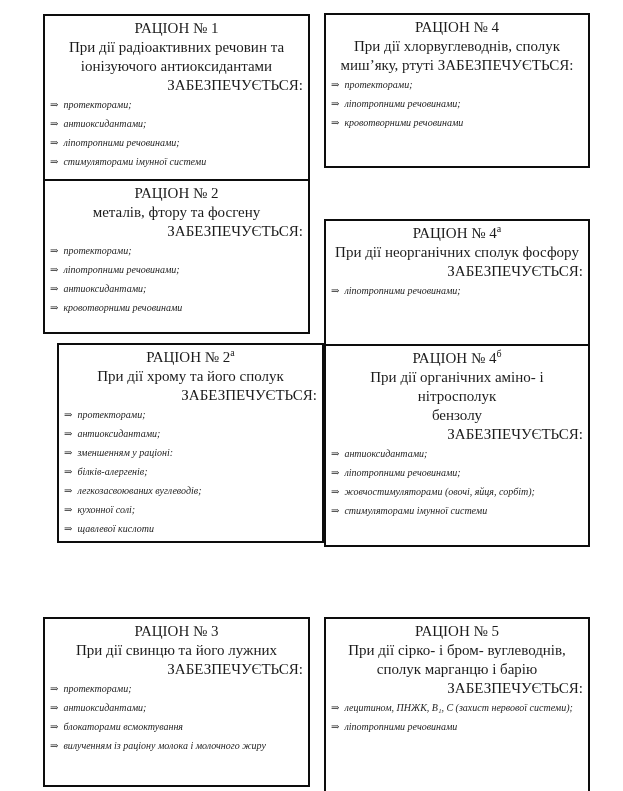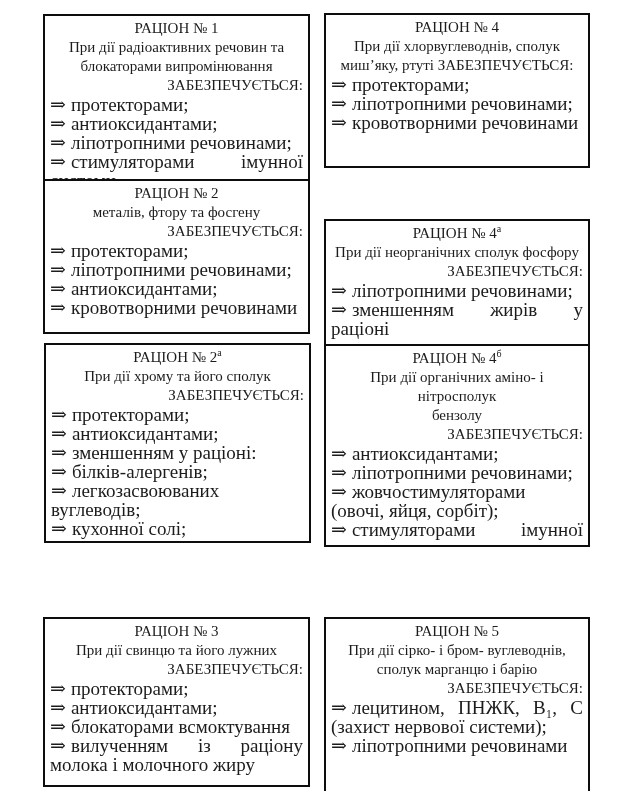--- a/index.html
+++ b/index.html
@@ -38,46 +38,47 @@
     font-size: 15px;
     line-height: 19px;
   }
   .provides {
     text-align: right;
     font-size: 15px;
     line-height: 19px;
   }
   .item {
     text-align: justify;
-    font-size: 19px;
+    font-size: 10px;
     line-height: 19px;
+    font-style: italic;
   }
   .arrow {
     padding-right: 5px;
   }
   
   .pos-0 { left: 43px;  top: 14px;  width: 267px; height: 200px; }
   .pos-1 { left: 324px; top: 13px;  width: 266px; height: 155px; }
   .pos-2 { left: 43px;  top: 179px; width: 267px; height: 155px; }
   .pos-3 { left: 324px; top: 177px; width: 266px; height: 160px; margin-top: 42px; }
-  .pos-4 { left: 44px;  top: 343px; width: 267px; height: 200px; }
+  .pos-4 { left: 57px;  top: 343px; width: 267px; height: 200px; }
   .pos-5 { left: 324px; top: 344px; width: 266px; height: 203px; }
   .pos-6 { left: 43px;  top: 617px; width: 267px; height: 170px; }
   .pos-7 { left: 324px; top: 617px; width: 266px; height: 215px; }
 </style>
 </head>
 <body>
 
 <div id="page">
 
 <section class="ration-box pos-0">
     <div class="box-title"><span class="title-text">РАЦІОН № 1</span></div>
     <div class="intro">
         <div class="intro-line">При дії радіоактивних речовин та</div>
-        <div class="intro-line">блокаторами випромінювання</div>
+        <div class="intro-line">іонізуючого антиоксидантами</div>
       </div>
     <div class="provides">ЗАБЕЗПЕЧУЄТЬСЯ:</div>
     <div class="items">
         <div class="item"><span class="arrow">⇒</span><span class="item-text">протекторами;</span></div>
         <div class="item"><span class="arrow">⇒</span><span class="item-text">антиоксидантами;</span></div>
         <div class="item"><span class="arrow">⇒</span><span class="item-text">ліпотропними речовинами;</span></div>
         <div class="item"><span class="arrow">⇒</span><span class="item-text">стимуляторами імунної системи</span></div>
       </div>
   </section>
     <section class="ration-box pos-1">
@@ -107,36 +108,36 @@
       </div>
   </section>
     <section class="ration-box pos-3">
     <div class="box-title"><span class="title-text">РАЦІОН № 4</span><sup class="title-sup">а</sup></div>
     <div class="intro">
         <div class="intro-line">При дії неорганічних сполук фосфору</div>
       </div>
     <div class="provides">ЗАБЕЗПЕЧУЄТЬСЯ:</div>
     <div class="items">
         <div class="item"><span class="arrow">⇒</span><span class="item-text">ліпотропними речовинами;</span></div>
-        <div class="item"><span class="arrow">⇒</span><span class="item-text">зменшенням жирів у раціоні</span></div>
       </div>
   </section>
     <section class="ration-box pos-4">
     <div class="box-title"><span class="title-text">РАЦІОН № 2</span><sup class="title-sup">а</sup></div>
     <div class="intro">
         <div class="intro-line">При дії хрому та його сполук</div>
       </div>
     <div class="provides">ЗАБЕЗПЕЧУЄТЬСЯ:</div>
     <div class="items">
         <div class="item"><span class="arrow">⇒</span><span class="item-text">протекторами;</span></div>
         <div class="item"><span class="arrow">⇒</span><span class="item-text">антиоксидантами;</span></div>
         <div class="item"><span class="arrow">⇒</span><span class="item-text">зменшенням у раціоні:</span></div>
         <div class="item"><span class="arrow">⇒</span><span class="item-text">білків-алергенів;</span></div>
         <div class="item"><span class="arrow">⇒</span><span class="item-text">легкозасвоюваних вуглеводів;</span></div>
         <div class="item"><span class="arrow">⇒</span><span class="item-text">кухонної солі;</span></div>
+        <div class="item"><span class="arrow">⇒</span><span class="item-text">щавлевої кислоти</span></div>
       </div>
   </section>
     <section class="ration-box pos-5">
     <div class="box-title"><span class="title-text">РАЦІОН № 4</span><sup class="title-sup">б</sup></div>
     <div class="intro">
         <div class="intro-line">При дії органічних аміно- і нітросполук</div>
         <div class="intro-line">бензолу</div>
       </div>
     <div class="provides">ЗАБЕЗПЕЧУЄТЬСЯ:</div>
     <div class="items">

